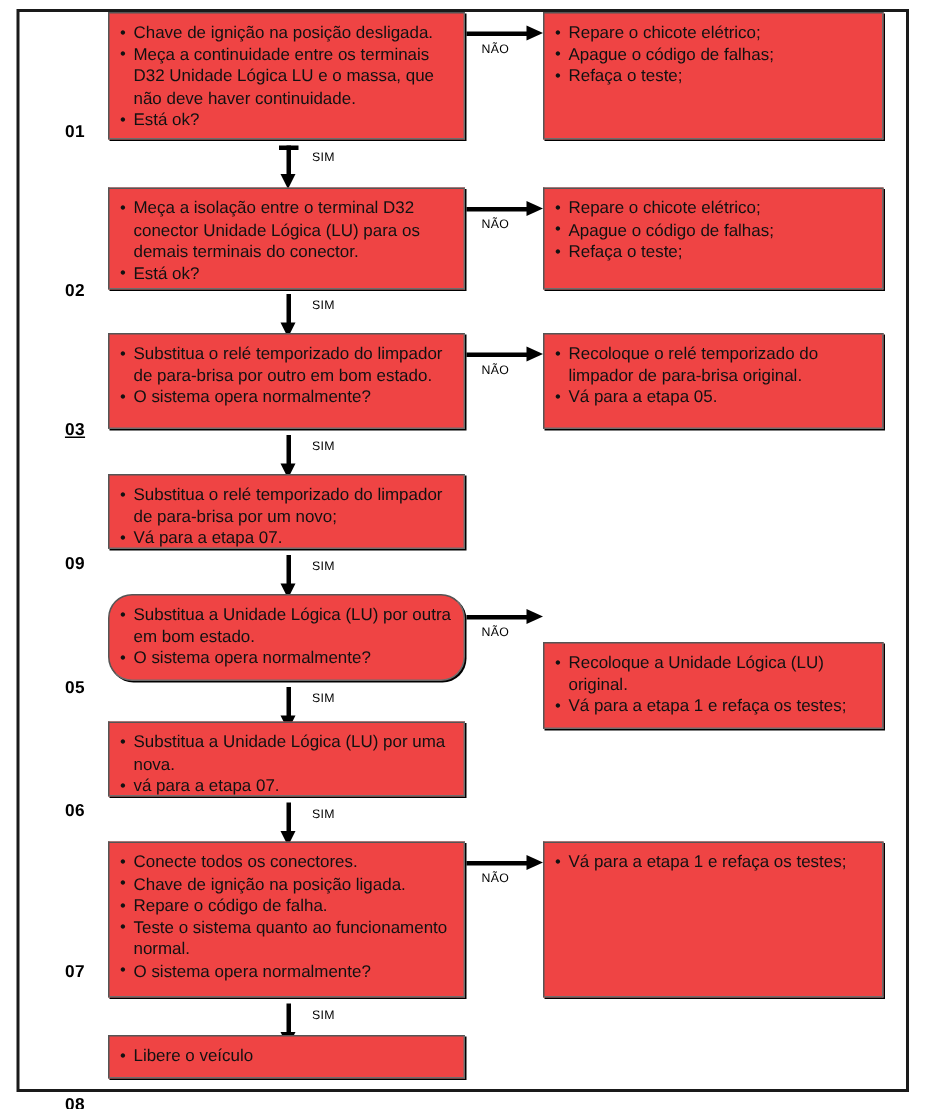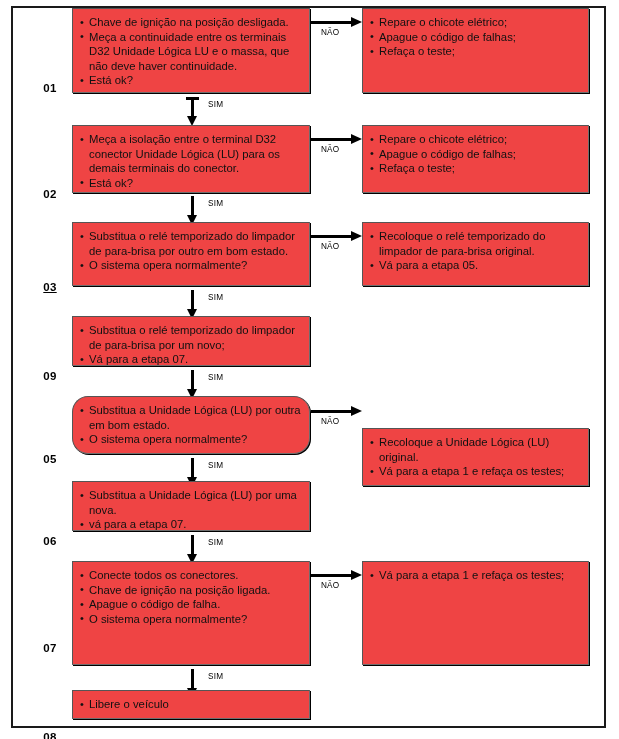--- a/index.html
+++ b/index.html
@@ -304,21 +304,22 @@
         <div class="v-head"></div>
         <div class="v-label">SIM</div>
       </div>
     </div>
     <div class="row" style="top: 0px;">
       <div class="step-num" style="top: 607px;">07</div>
       <div class="box box-left" style="top: 561px; height: 104px;">
         <ul class="bullets">
           <li>Conecte todos os conectores.</li>
           <li>Chave de ignição na posição ligada.</li>
-          <li>Apague o código de falha.</li>
+          <li>Repare o código de falha.</li>
+          <li>Teste o sistema quanto ao funcionamento normal.</li>
           <li>O sistema opera normalmente?</li>
         </ul>
       </div>
       <div class="h-conn" style="top: 570px;">
         <div class="h-line"></div>
         <div class="h-head"></div>
         <div class="h-label">NÃO</div>
       </div>
       <div class="box box-right" style="top: 561px; height: 104px;">
         <ul class="bullets">

